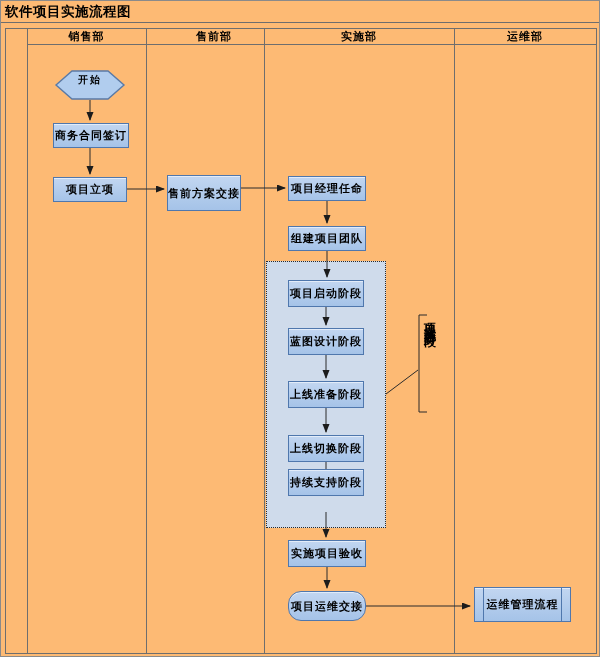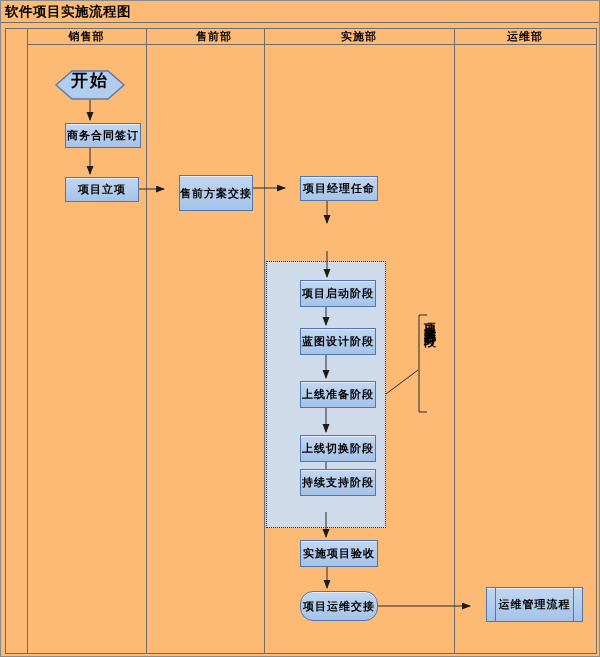--- a/index.html
+++ b/index.html
@@ -11,26 +11,26 @@
   .hline{position:absolute;background:#6e6e6e;height:1px;}
   .vline{position:absolute;background:#6e6e6e;width:1px;}
   
   .lane-label{position:absolute;top:27px;height:16px;line-height:16px;text-align:center;
               font-size:11px;font-weight:bold;letter-spacing:1px;}
   
   .node{position:absolute;box-sizing:border-box;border:1px solid #4f77ad;
         background:linear-gradient(#c2d6f1,#a5c3e8);
         display:flex;align-items:center;justify-content:center;
         font-size:11px;font-weight:bold;letter-spacing:1px;
-        box-shadow:inset 0 1px 0 rgba(255,255,255,.55);margin-left:12px;}
+        box-shadow:inset 0 1px 0 rgba(255,255,255,.55);}
   .dashed-group{position:absolute;left:265px;top:260px;width:120px;height:267px;
         box-sizing:border-box;background:#cfdbeb;border:1.6px dotted #2a2a2a;}
   .hex-label{position:absolute;left:54px;top:69px;width:70px;height:20px;
         display:flex;align-items:center;justify-content:center;
-        font-size:17px;font-weight:bold;letter-spacing:2px;}
+        font-size:10px;font-weight:bold;letter-spacing:2px;}
   .predef-bar{position:absolute;top:0;bottom:0;width:1px;background:#4f77ad;}
   #bracket-text{position:absolute;left:419px;top:312px;width:20px;height:104px;
         writing-mode:vertical-rl;text-orientation:upright;
         font-size:12px;font-weight:bold;letter-spacing:2px;line-height:20px;}
   svg{position:absolute;left:0;top:0;}
 </style>
 </head>
 <body>
 
 <div id="page">
@@ -89,20 +89,23 @@
   </div>
   <div class="node" style="left:52px;top:176px;width:74px;height:25px;">
     <span>项目立项</span>
   </div>
   <div class="node" style="left:166px;top:174px;width:74px;height:36px;">
     <span>售前方案交接</span>
   </div>
   <div class="node" style="left:287px;top:175px;width:78px;height:25px;">
     <span>项目经理任命</span>
   </div>
+  <div class="node" style="left:287px;top:225px;width:78px;height:25px;">
+    <span>组建项目团队</span>
+  </div>
 
   <div class="node" style="left:287px;top:279px;width:76px;height:27px;">
     <span>项目启动阶段</span>
   </div>
   <div class="node" style="left:287px;top:327px;width:76px;height:27px;">
     <span>蓝图设计阶段</span>
   </div>
   <div class="node" style="left:287px;top:380px;width:76px;height:27px;">
     <span>上线准备阶段</span>
   </div>

